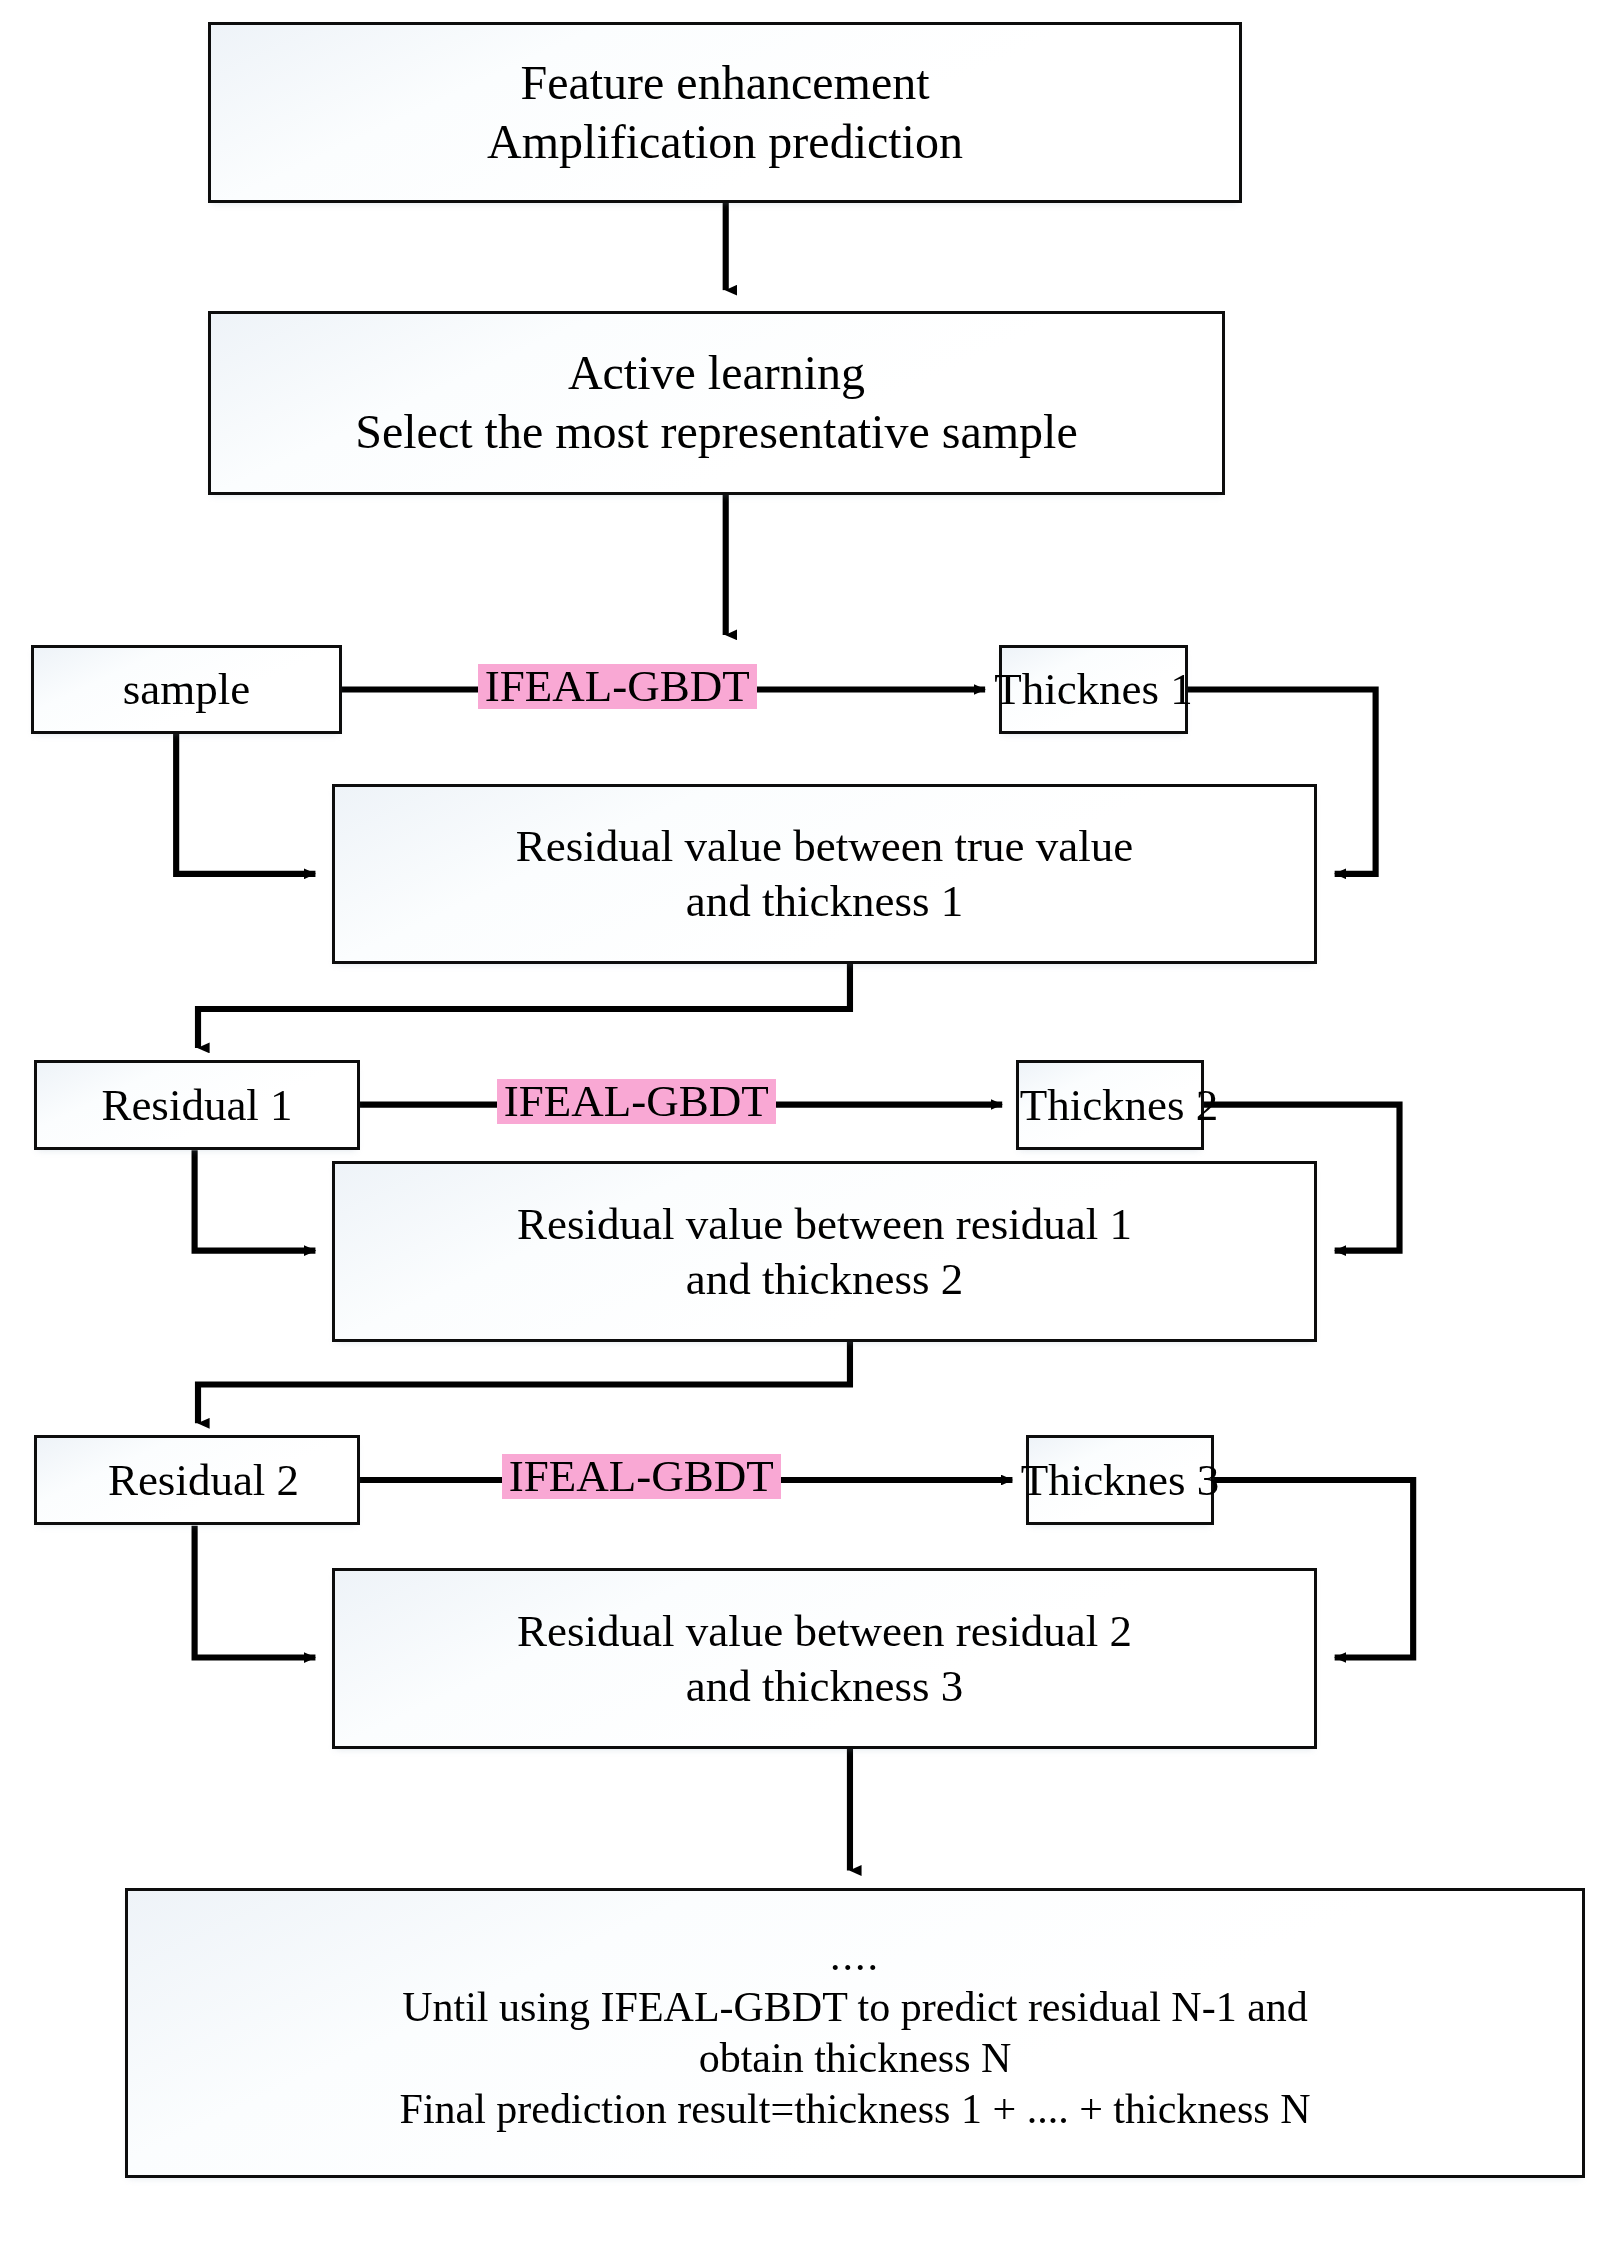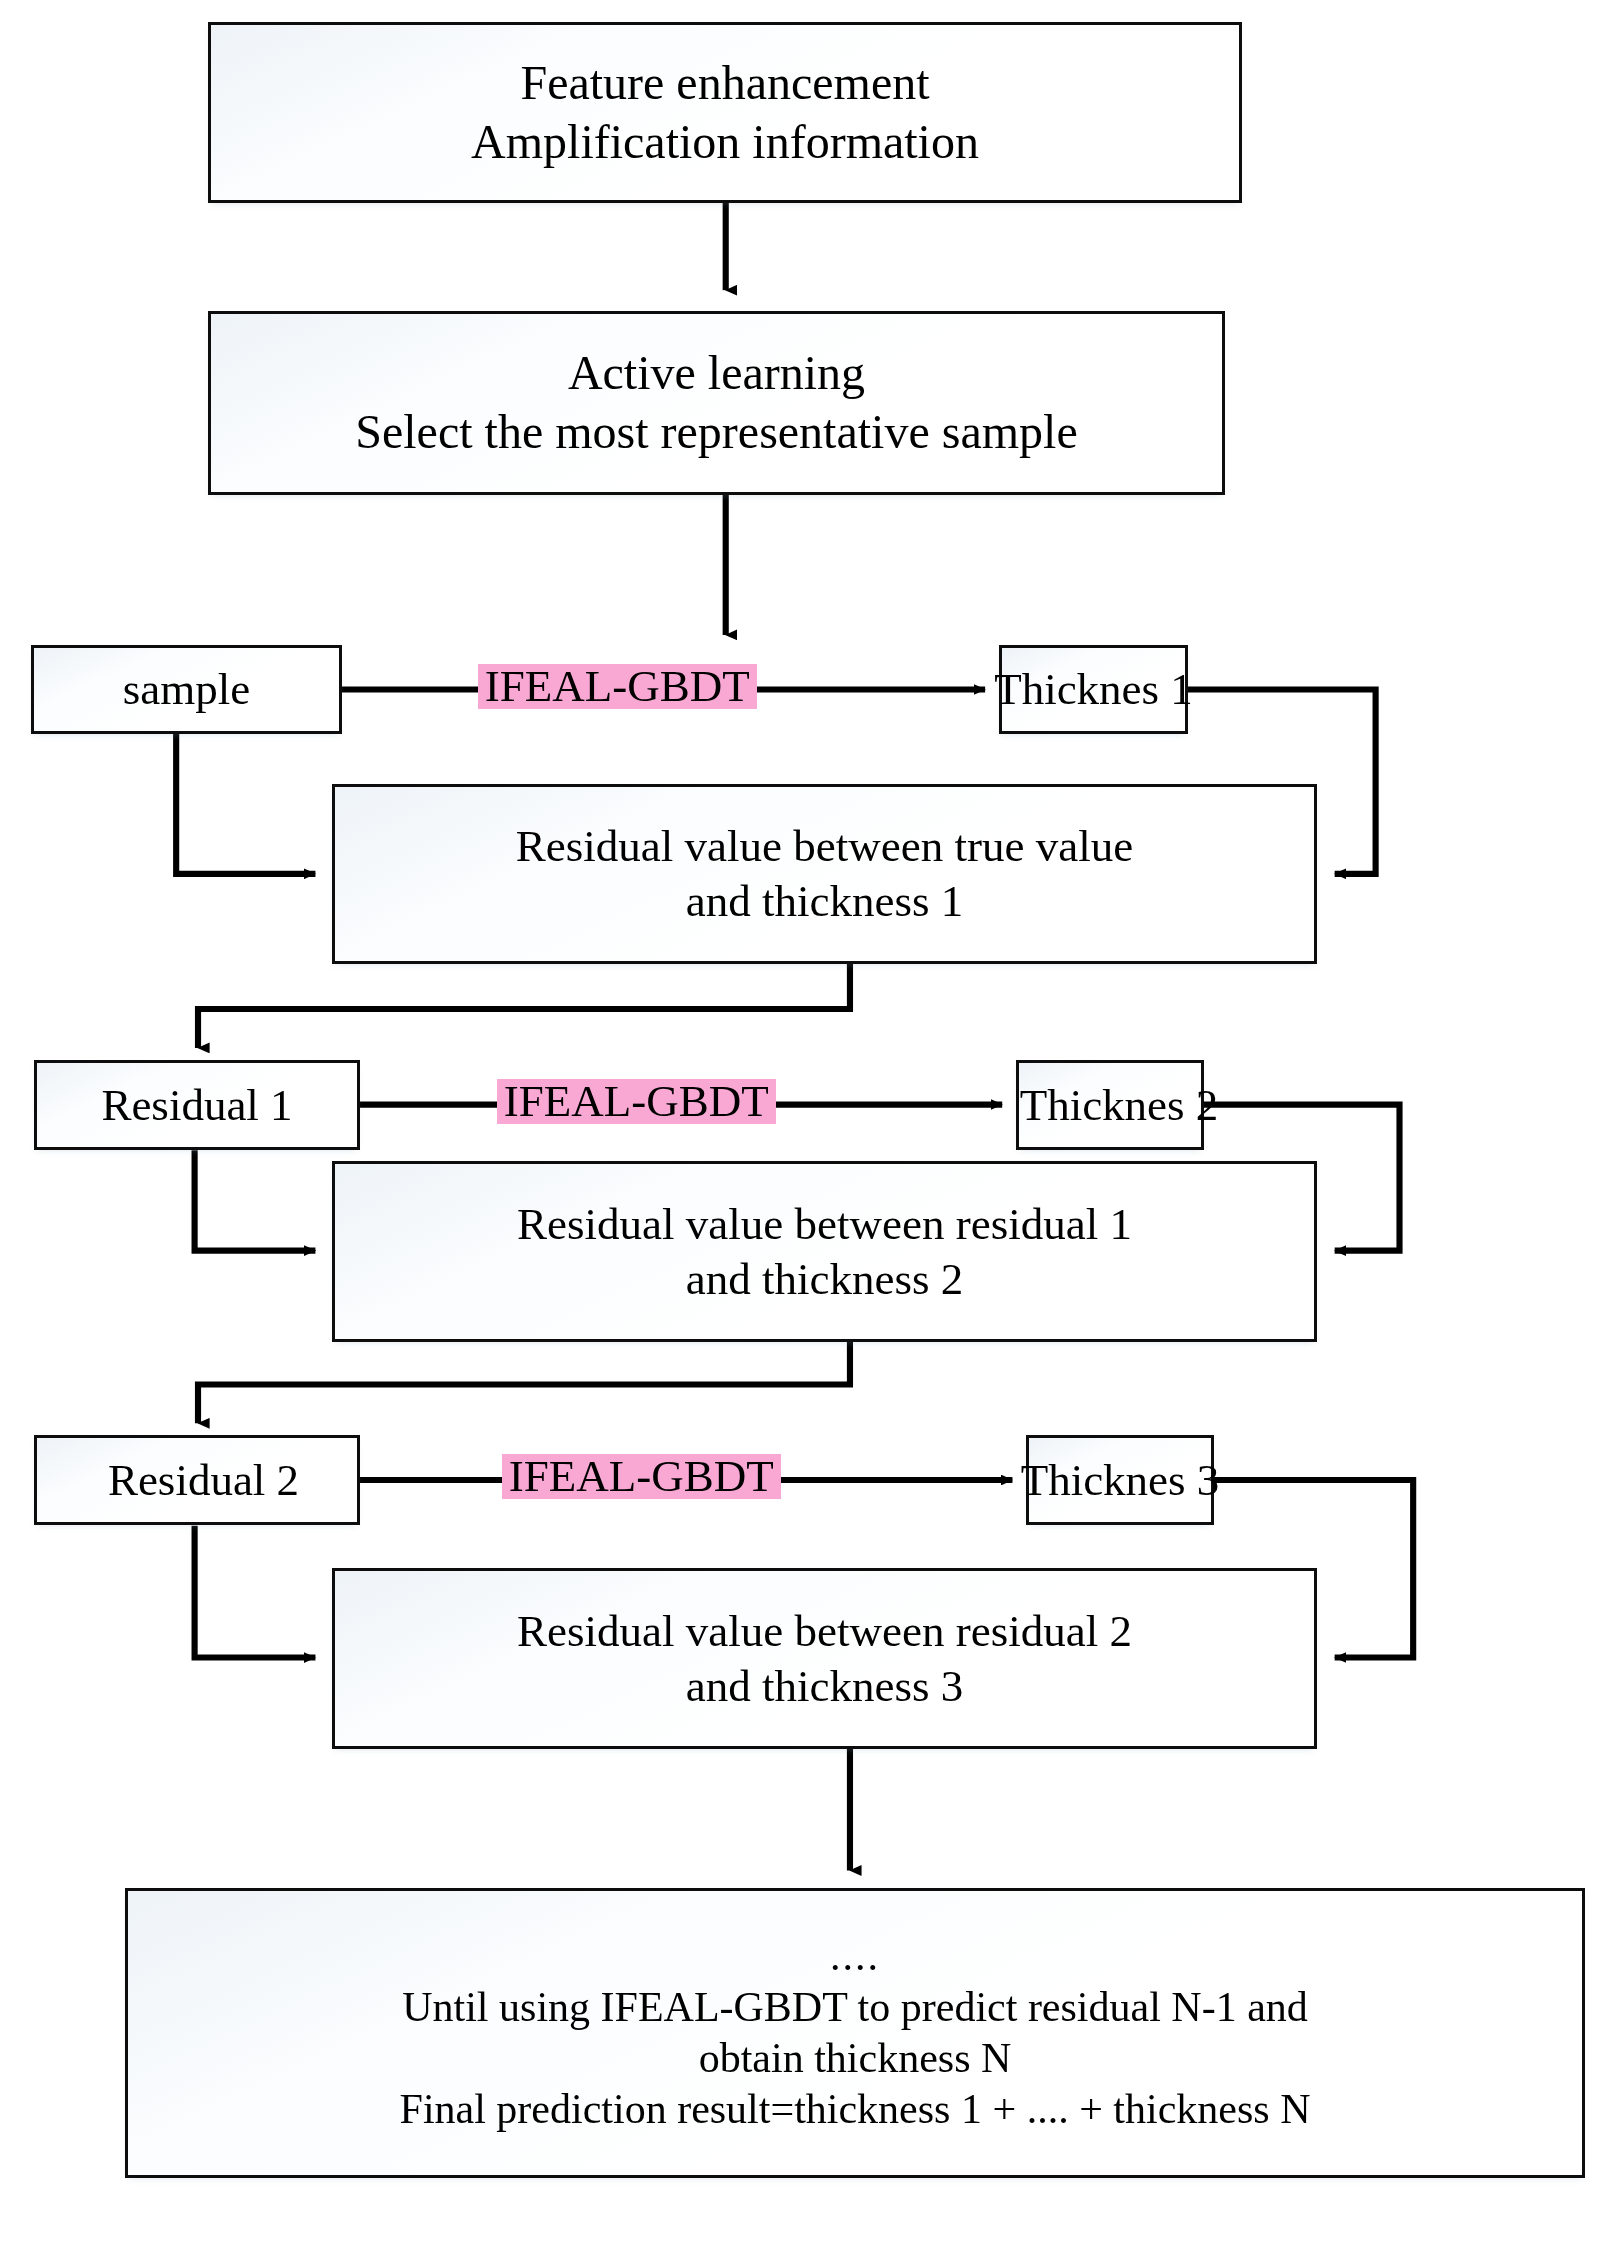--- a/index.html
+++ b/index.html
@@ -102,21 +102,21 @@
 
       <path d="M 1778 2168 L 2070 2168 L 2070 2428 L 1955 2428" marker-end="url(#arrowLeft)"></path>
 
       <path d="M 1245 2562 L 1245 2740" marker-end="url(#arrowDown)"></path>
 
     </g>
   </svg>
 
   <div class="node t-big" style="left:208px; top:22px; width:1034px; height:181px;">
     <span class="ln">Feature enhancement</span>
-    <span class="ln">Amplification information</span>
+    <span class="ln">Amplification prediction</span>
   </div>
 
   <div class="node t-big" style="left:208px; top:311px; width:1017px; height:184px;">
     <span class="ln">Active learning</span>
     <span class="ln">Select the most representative sample</span>
   </div>
 
   <div class="node t-med" style="left:31px; top:645px; width:311px; height:89px;">
     <span class="ln">sample</span>
   </div>

